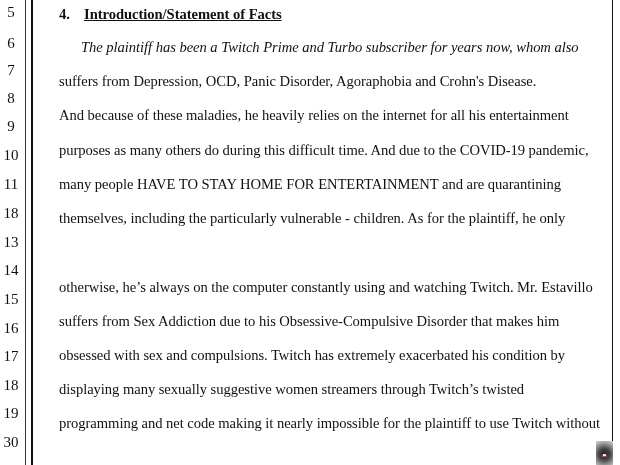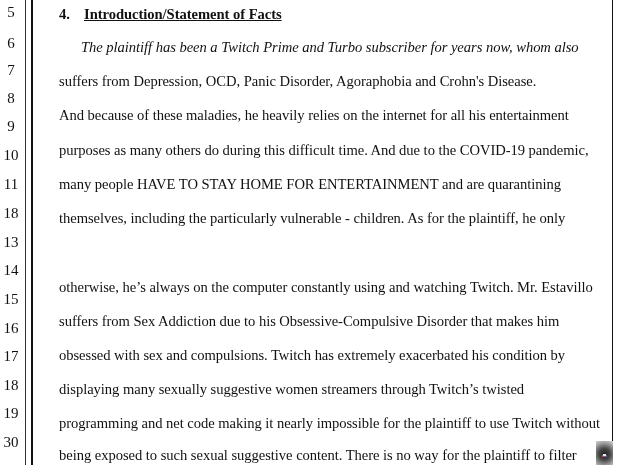--- a/index.html
+++ b/index.html
@@ -69,18 +69,17 @@
   <div class="row" style="top:72px">suffers from Depression, OCD, Panic Disorder, Agoraphobia and Crohn's Disease.</div>
   <div class="row" style="top:106px">And because of these maladies, he heavily relies on the internet for all his entertainment</div>
   <div class="row" style="top:141px">purposes as many others do during this difficult time. And due to the COVID-19 pandemic,</div>
   <div class="row" style="top:175px">many people HAVE TO STAY HOME FOR ENTERTAINMENT and are quarantining</div>
   <div class="row" style="top:209px">themselves, including the particularly vulnerable - children. As for the plaintiff, he only</div>
   <div class="row" style="top:278px">otherwise, he’s always on the computer constantly using and watching Twitch. Mr. Estavillo</div>
   <div class="row" style="top:312px">suffers from Sex Addiction due to his Obsessive-Compulsive Disorder that makes him</div>
   <div class="row" style="top:346px">obsessed with sex and compulsions. Twitch has extremely exacerbated his condition by</div>
   <div class="row" style="top:414px">programming and net code making it nearly impossible for the plaintiff to use Twitch without</div>
   <div class="row" style="top:380px">displaying many sexually suggestive women streamers through Twitch’s twisted</div>
-  <div class="row" style="top:446px">being exposed to such sexual suggestive content. There is no way for the plaintiff to filter</div>
 
   <div class="widget">
     <span class="dot"></span>
   </div>
 </div>
 
 </body></html>

